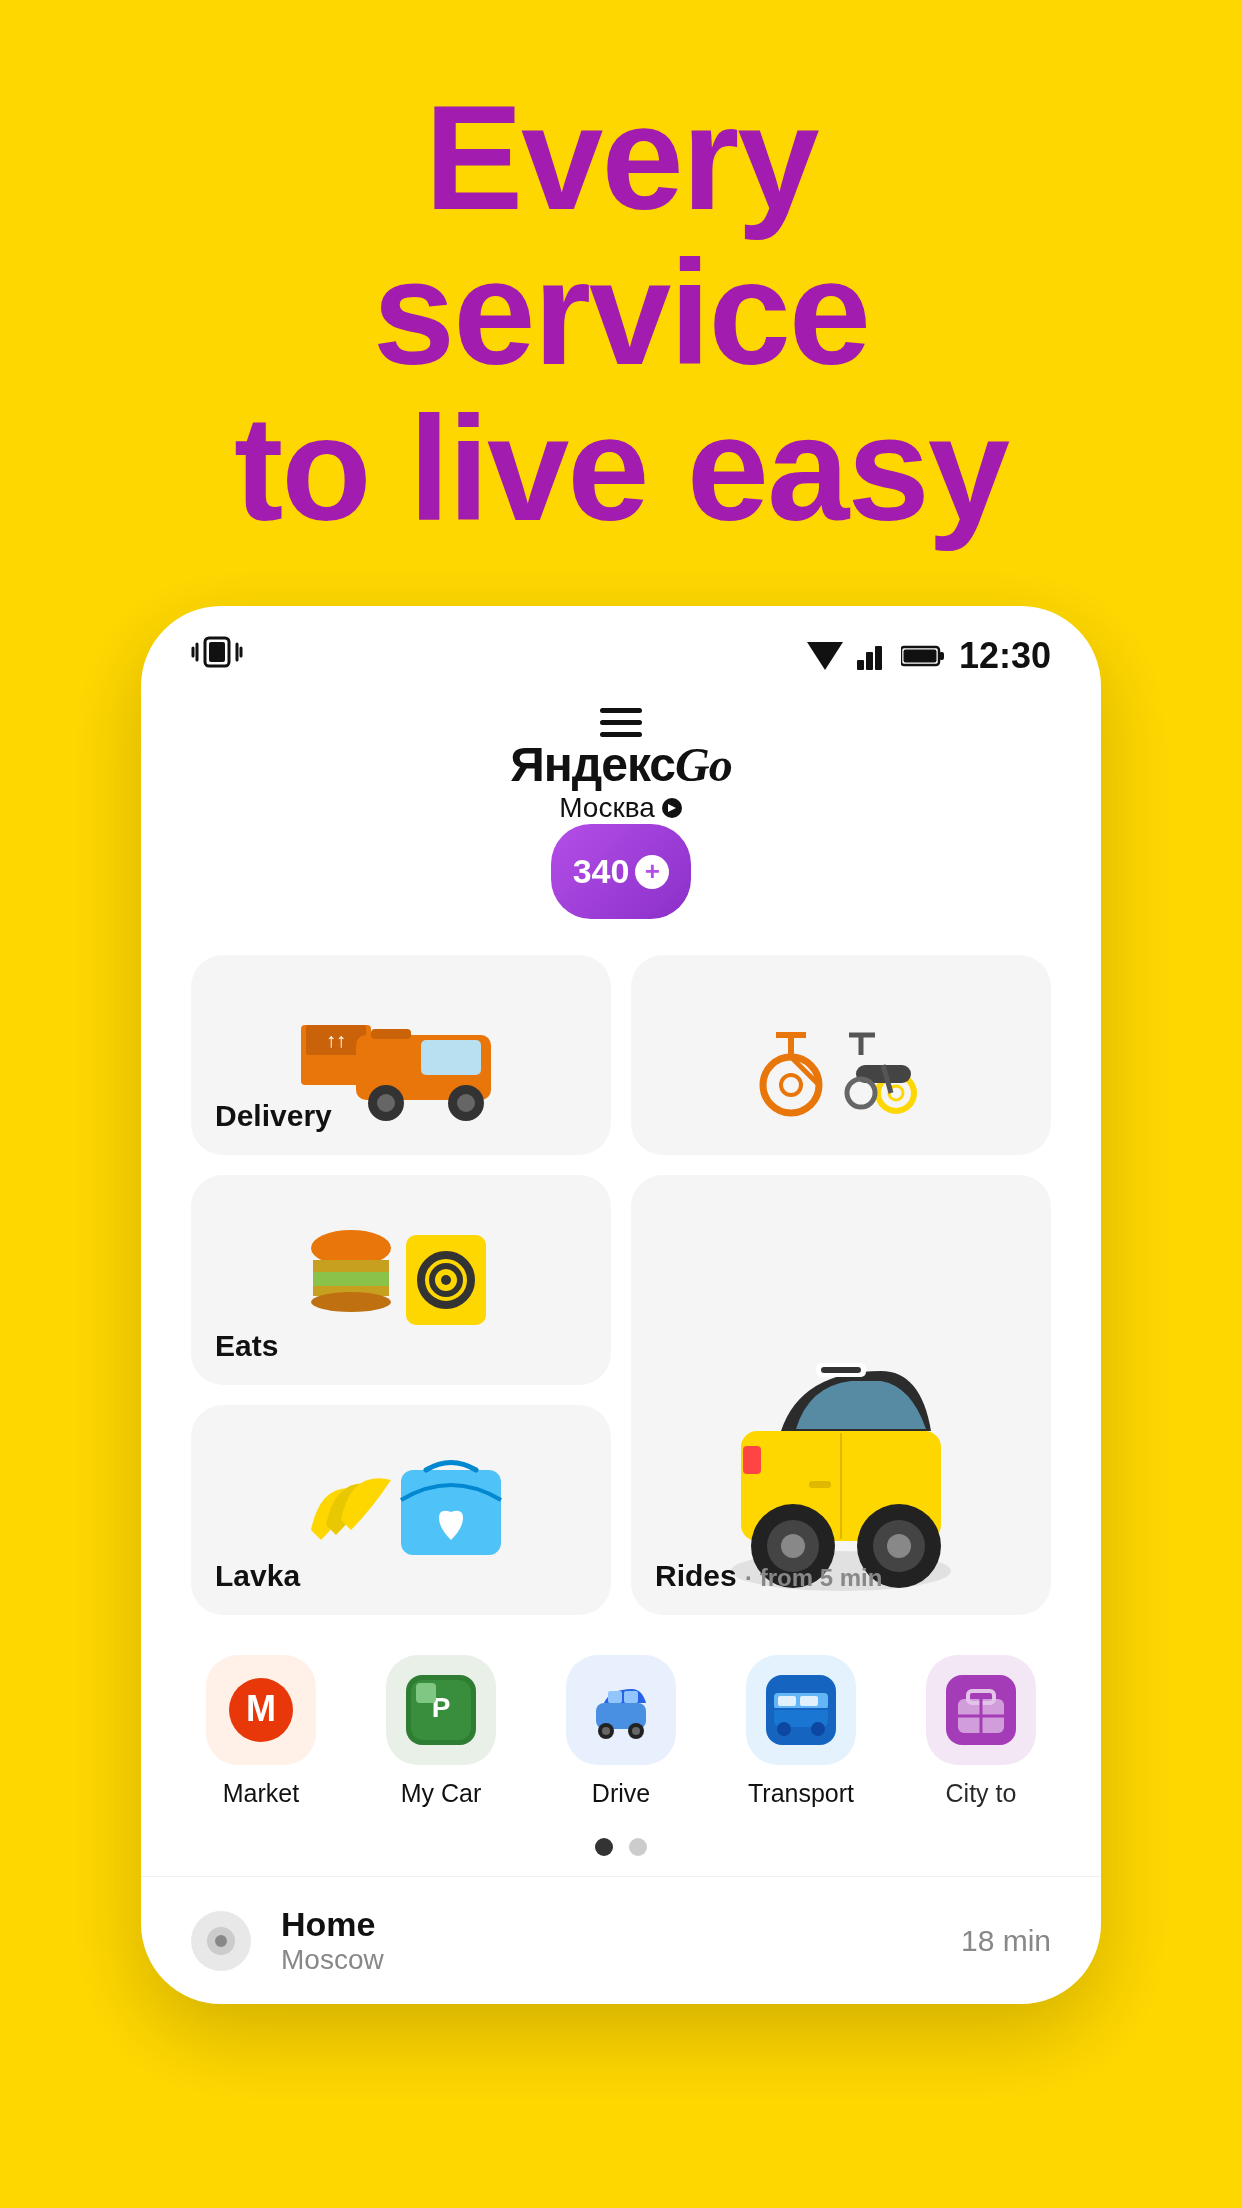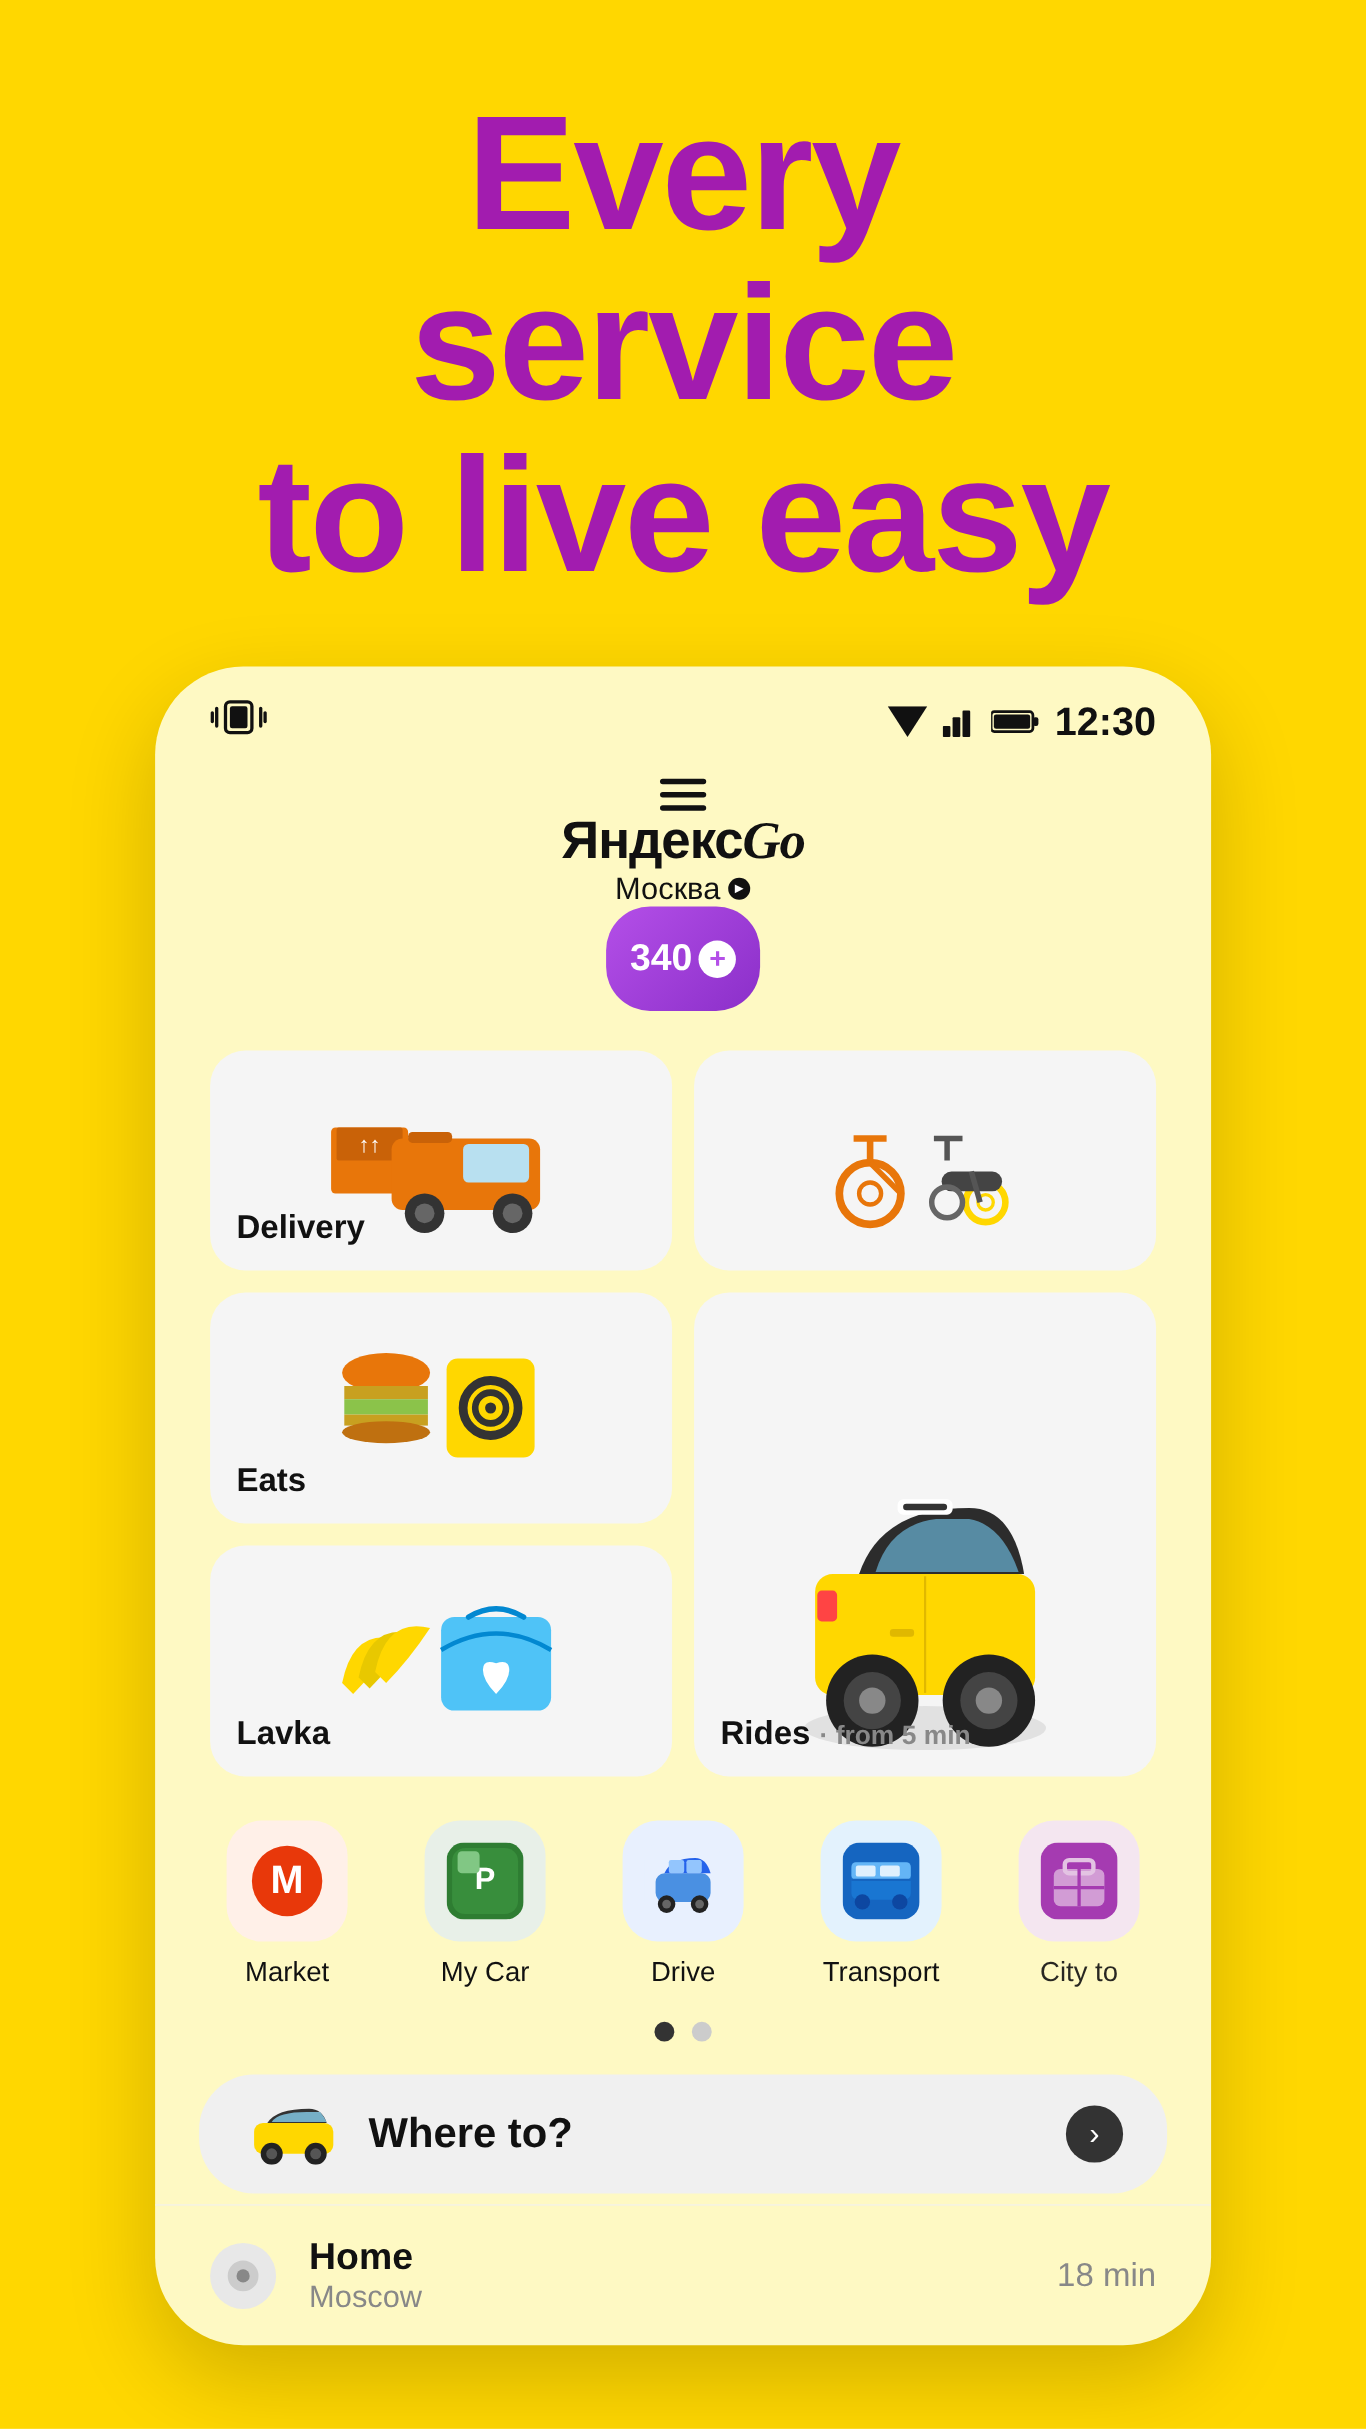--- a/index.html
+++ b/index.html
@@ -24,21 +24,21 @@
       font-size: 148px;
       font-weight: 900;
       color: #a21caf;
       line-height: 1.05;
       letter-spacing: -2px;
     }
 
     .phone-container {
       width: 960px;
       margin: 0 auto;
-      background: #fef9c3;
+      background: #ffffff;
       border-radius: 80px;
       box-shadow: 0 30px 80px rgba(0,0,0,0.18);
       overflow: hidden;
       padding-bottom: 0;
     }
 
     
     .status-bar {
       display: flex;
       justify-content: space-between;
@@ -598,36 +598,20 @@
       <span class="mini-service-label">City to</span>
     </div>
 
   </div>
 
   <div class="dots-indicator">
     <div class="dot active"></div>
     <div class="dot"></div>
   </div>
 
-  <div class="where-to-bar">
-    <div class="where-to-left">
-
-      <svg width="90" height="56" viewBox="0 0 90 56">
-        <rect x="10" y="18" width="72" height="28" rx="8" fill="#FFD700"></rect>
-        <path d="M22 18 Q30 5 60 5 Q72 5 76 18 Z" fill="#333"></path>
-        <path d="M26 17 Q32 8 58 8 L70 8 Q74 13 76 17 Z" fill="#87ceeb" opacity="0.8"></path>
-        <circle cx="26" cy="46" r="10" fill="#222"></circle>
-        <circle cx="26" cy="46" r="5" fill="#555"></circle>
-        <circle cx="66" cy="46" r="10" fill="#222"></circle>
-        <circle cx="66" cy="46" r="5" fill="#555"></circle>
-      </svg>
-      <span class="where-to-text">Where to?</span>
-    </div>
-    <div class="arrow-right-circle">›</div>
-  </div>
 
   <div class="destination-row">
     <div class="dest-icon">
       <svg width="32" height="32" viewBox="0 0 32 32">
         <circle cx="16" cy="16" r="14" fill="#ccc"></circle>
         <circle cx="16" cy="16" r="6" fill="#888"></circle>
       </svg>
     </div>
     <div class="dest-info">
       <div class="dest-name">Home</div>

